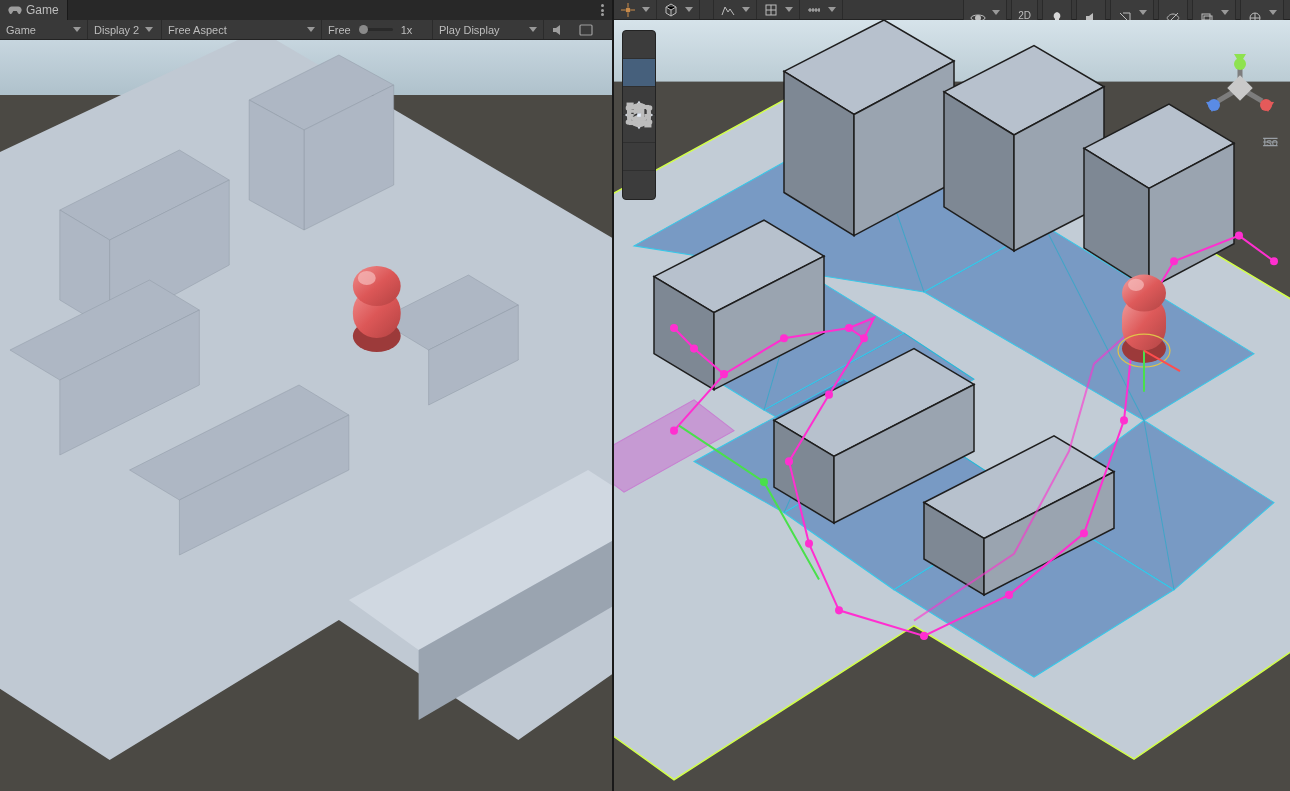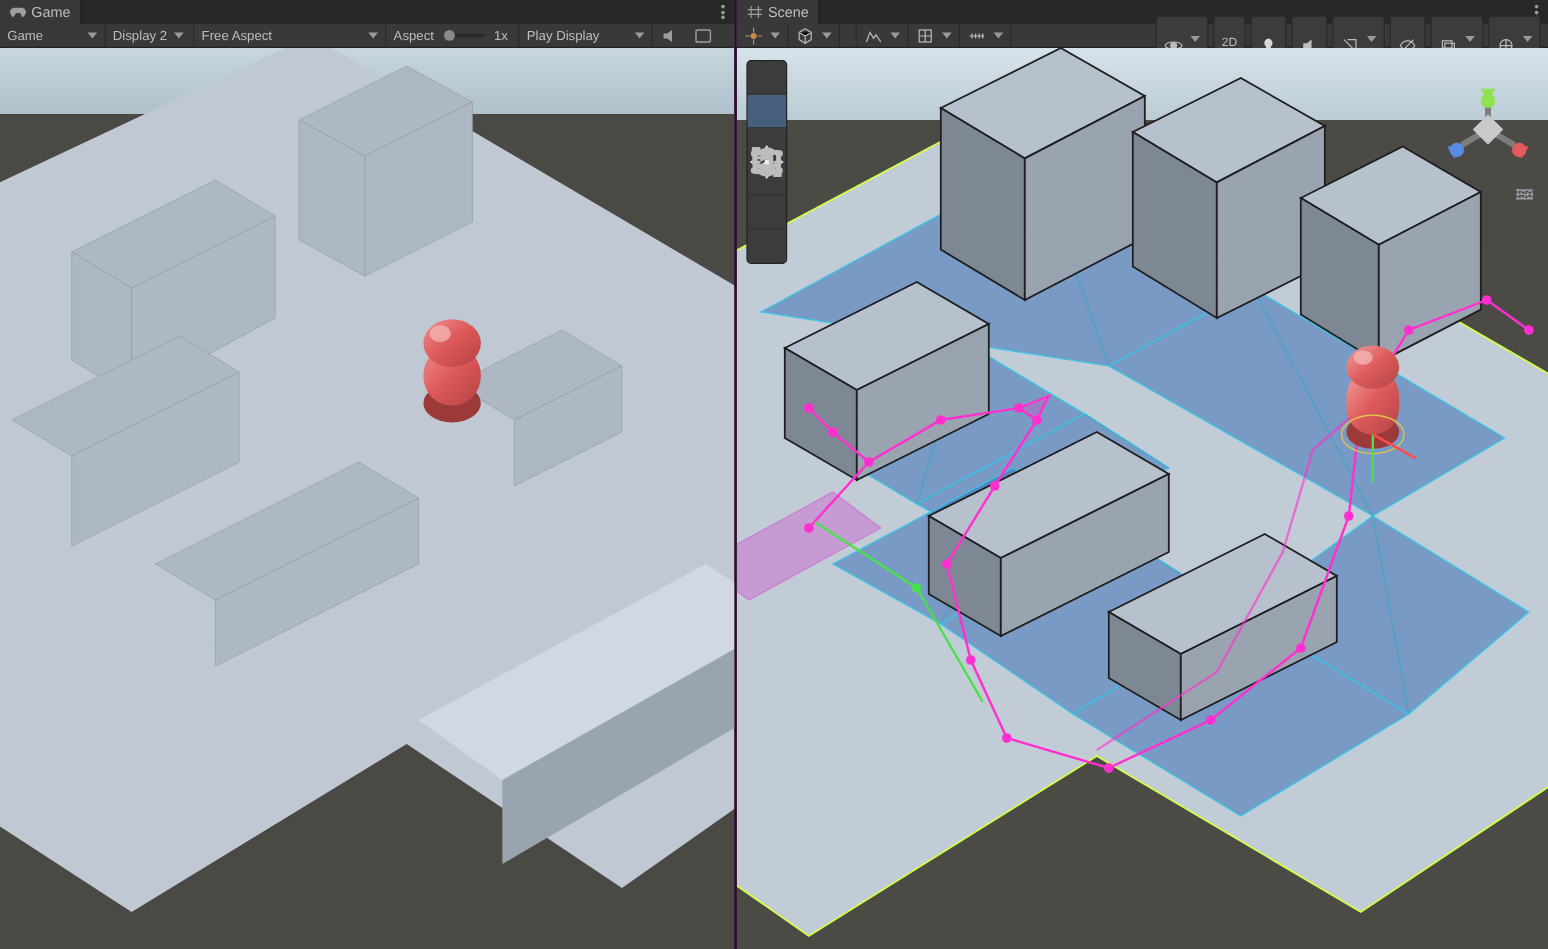--- a/index.html
+++ b/index.html
@@ -1,19 +1,19 @@
 <!DOCTYPE html>
 <html><head>
 <meta charset="utf-8">
 <style>
 * { margin: 0; padding: 0; box-sizing: border-box; font-family: -apple-system, "Segoe UI", Arial, sans-serif; }
 html, body { width: 1290px; height: 791px; overflow: hidden; background: #383838; }
 
 .split { display: flex; width: 100%; height: 100%; }
-.panel { position: relative; display: flex; flex-direction: column; background: #701a75; }
+.panel { position: relative; display: flex; flex-direction: column; background: #7f1d1d; }
 .panel-left { width: 614px; border-right: 2px solid #191919; }
 .panel-right { flex: 1; }
 
 
 .tabbar { height: 20px; background: #282828; display: flex; align-items: stretch; color: #bdbdbd; font-size: 12px; }
 .tab { display: flex; align-items: center; gap: 4px; padding: 0 8px; background: #383838; border-right: 1px solid #191919; }
 .tab-icon { width: 14px; height: 12px; display: inline-flex; }
 .tabbar .spacer { flex: 1; }
 .tabbar .menu-dots { width: 20px; display: flex; align-items: center; justify-content: center; cursor: pointer; }
 
@@ -82,21 +82,21 @@
       <div class="tb-item" style="width:74px;">
         <span>Display 2</span>
         <span class="caret"></span>
       </div>
       <div class="tb-item" style="width:160px;">
         <span>Free Aspect</span>
         <div style="flex:1"></div>
           <span class="caret"></span>
       </div>
       <div class="tb-item noborder" style="width:110px;">
-        <span>Aspect</span>
+        <span>Free</span>
         <div class="slider">
             <div class="knob"></div>
           </div>
         <span>1x</span>
       </div>
       <div class="tb-item" style="width:112px; border-left:1px solid #2b2b2b;">
         <span>Play Display</span>
         <div style="flex:1"></div>
           <span class="caret"></span>
       </div>
@@ -158,38 +158,20 @@
           <ellipse cx="378" cy="296" rx="24" ry="16" fill="#9c3a3a"></ellipse>
           <rect x="354" y="248" width="48" height="50" rx="24" fill="url(#capg)"></rect>
           <ellipse cx="378" cy="246" rx="24" ry="20" fill="url(#capg)"></ellipse>
           <ellipse cx="368" cy="238" rx="9" ry="7" fill="#f6bcbc" opacity="0.7"></ellipse>
         </g>
       </svg>
     </div>
   </div>
 
   <div class="panel panel-right">
-    <div class="tabbar">
-      <div class="tab">
-        <span class="tab-icon">
-          <svg viewBox="0 0 14 12">
-              <path d="M1 4h12M1 8h12M4 1v10M10 1v10" stroke="#9e9e9e" stroke-width="1"></path>
-            </svg>
-        </span>
-        <span>Scene</span>
-      </div>
-      <div class="spacer"></div>
-      <div class="menu-dots">
-        <div class="vdots">
-            <span></span>
-            <span></span>
-            <span></span>
-          </div>
-      </div>
-    </div>
 
     <div class="toolbar">
       <div class="tb-item">
         <span class="tb-icon">
             <svg viewBox="0 0 16 16">
               <circle cx="8" cy="8" r="2.5" fill="#c98b4a"></circle>
               <path d="M8 1v4M8 11v4M1 8h4M11 8h4" stroke="#c98b4a"></path>
             </svg>
           </span>
         <span class="caret"></span>

